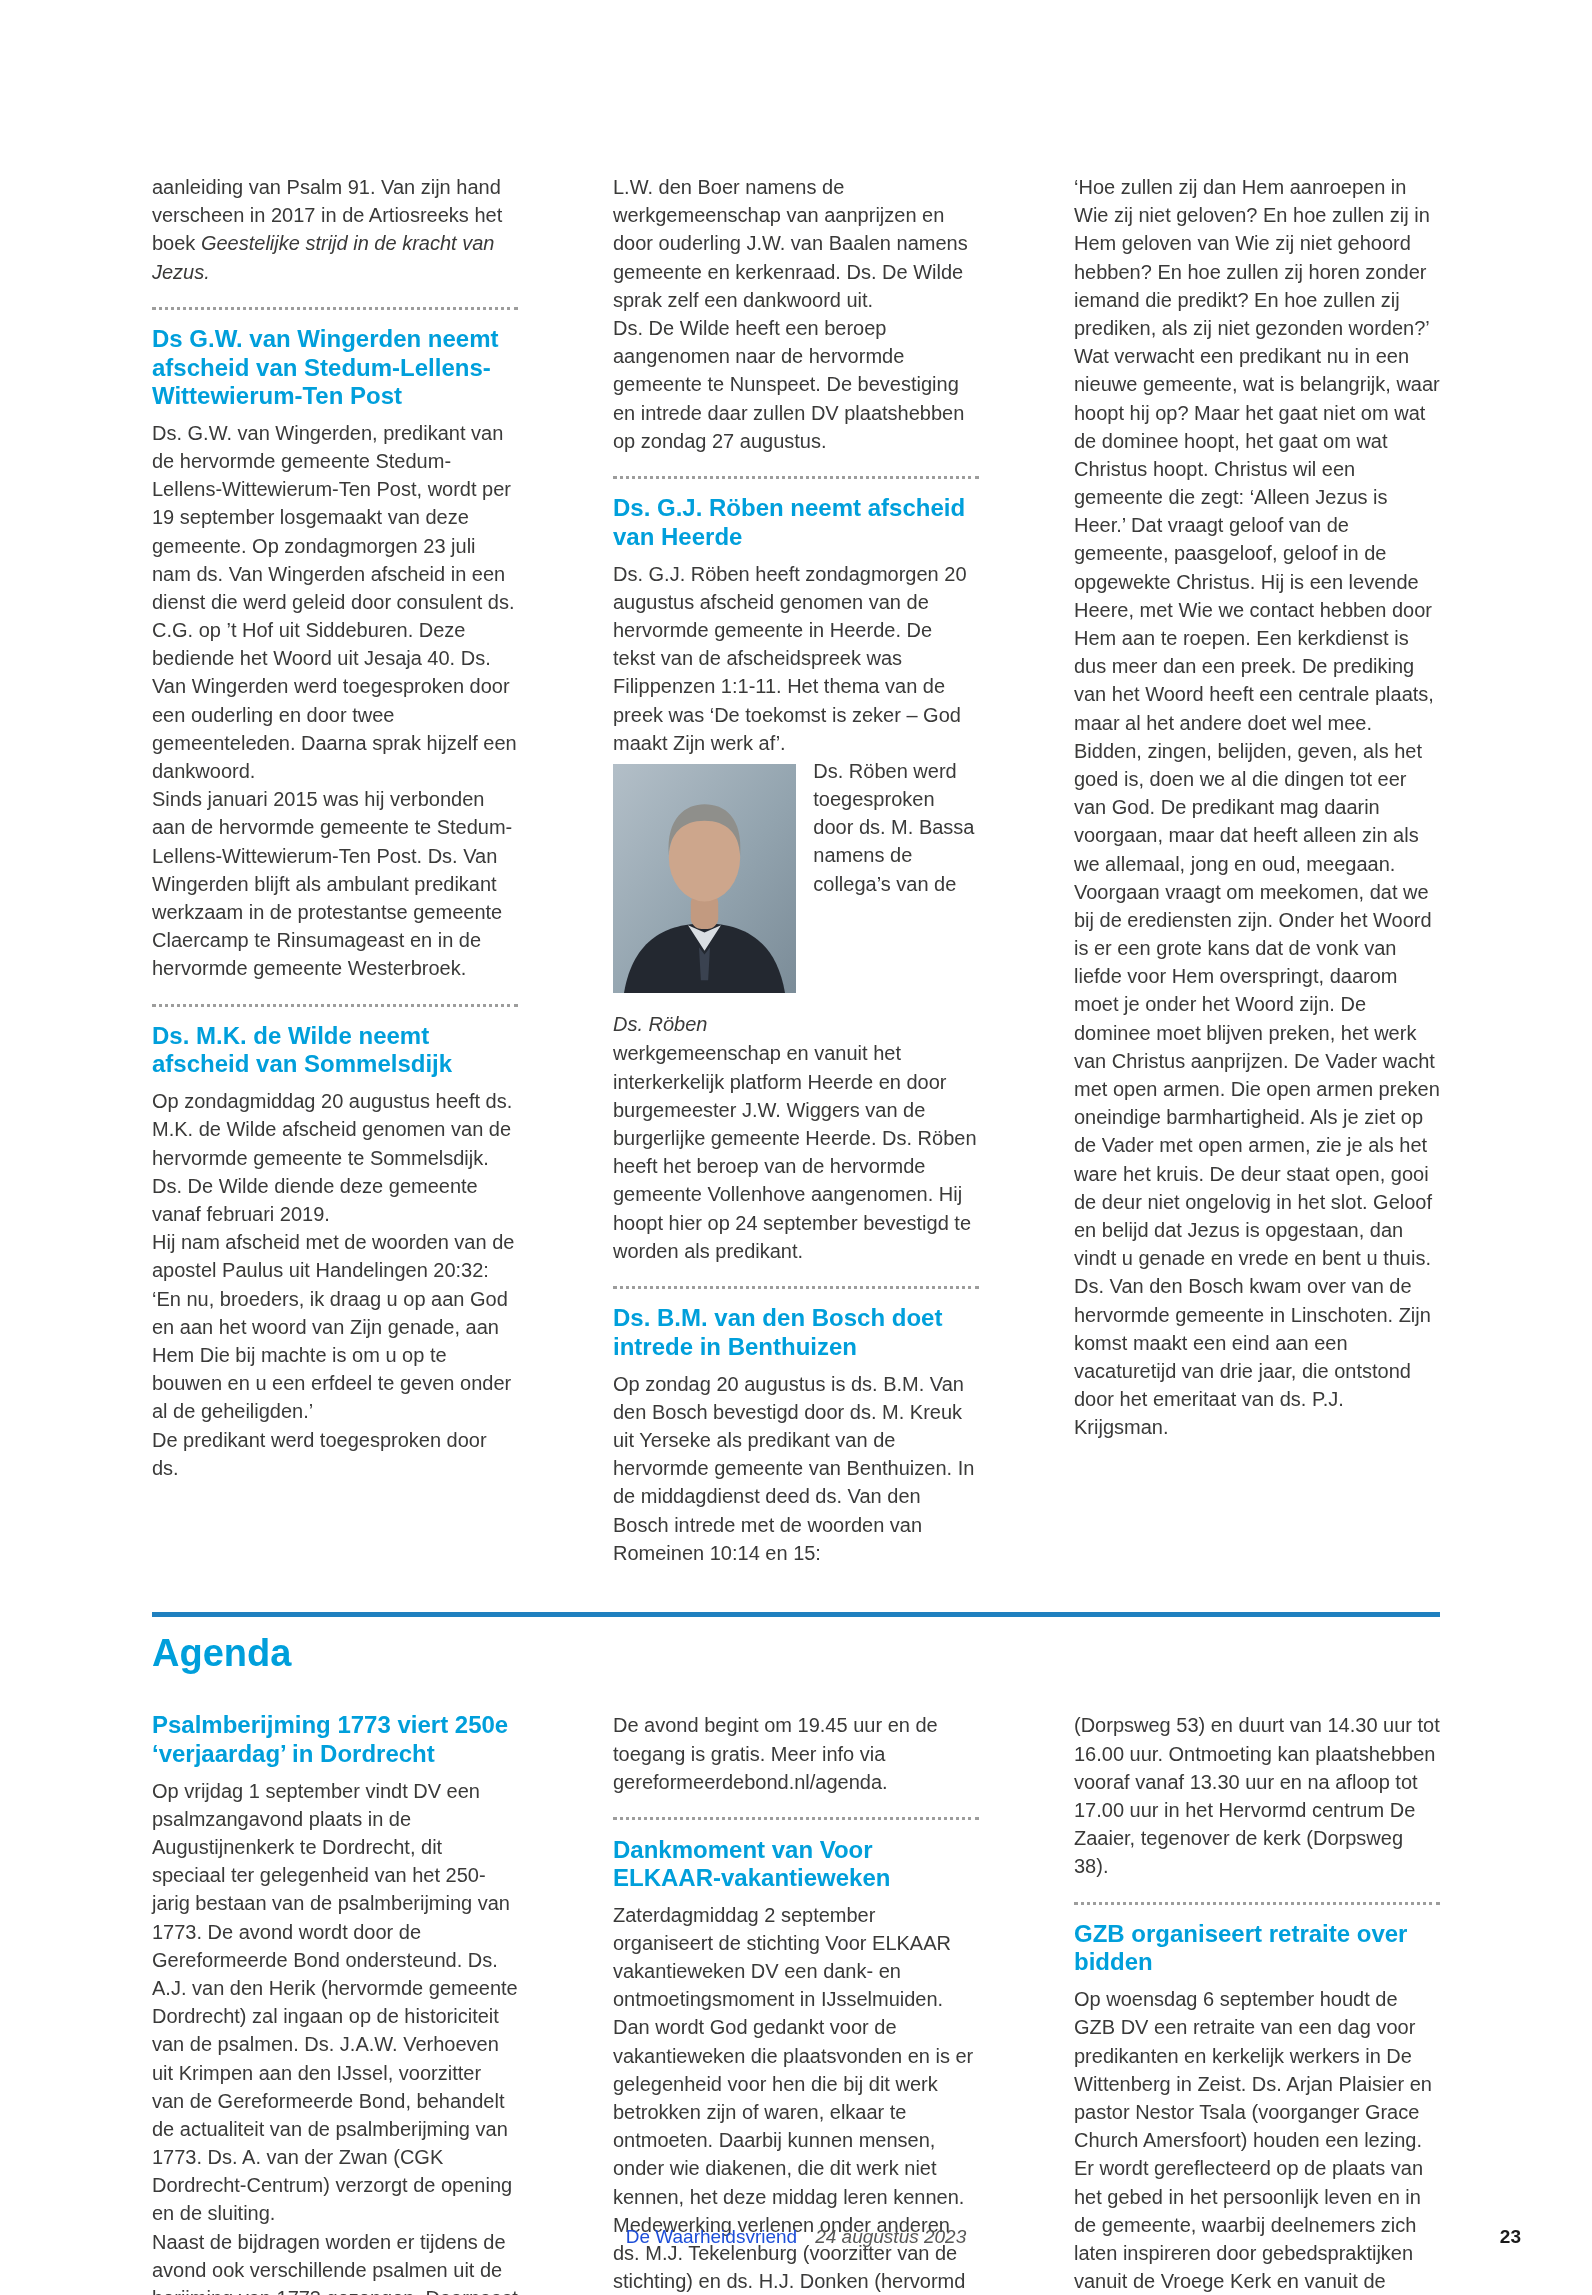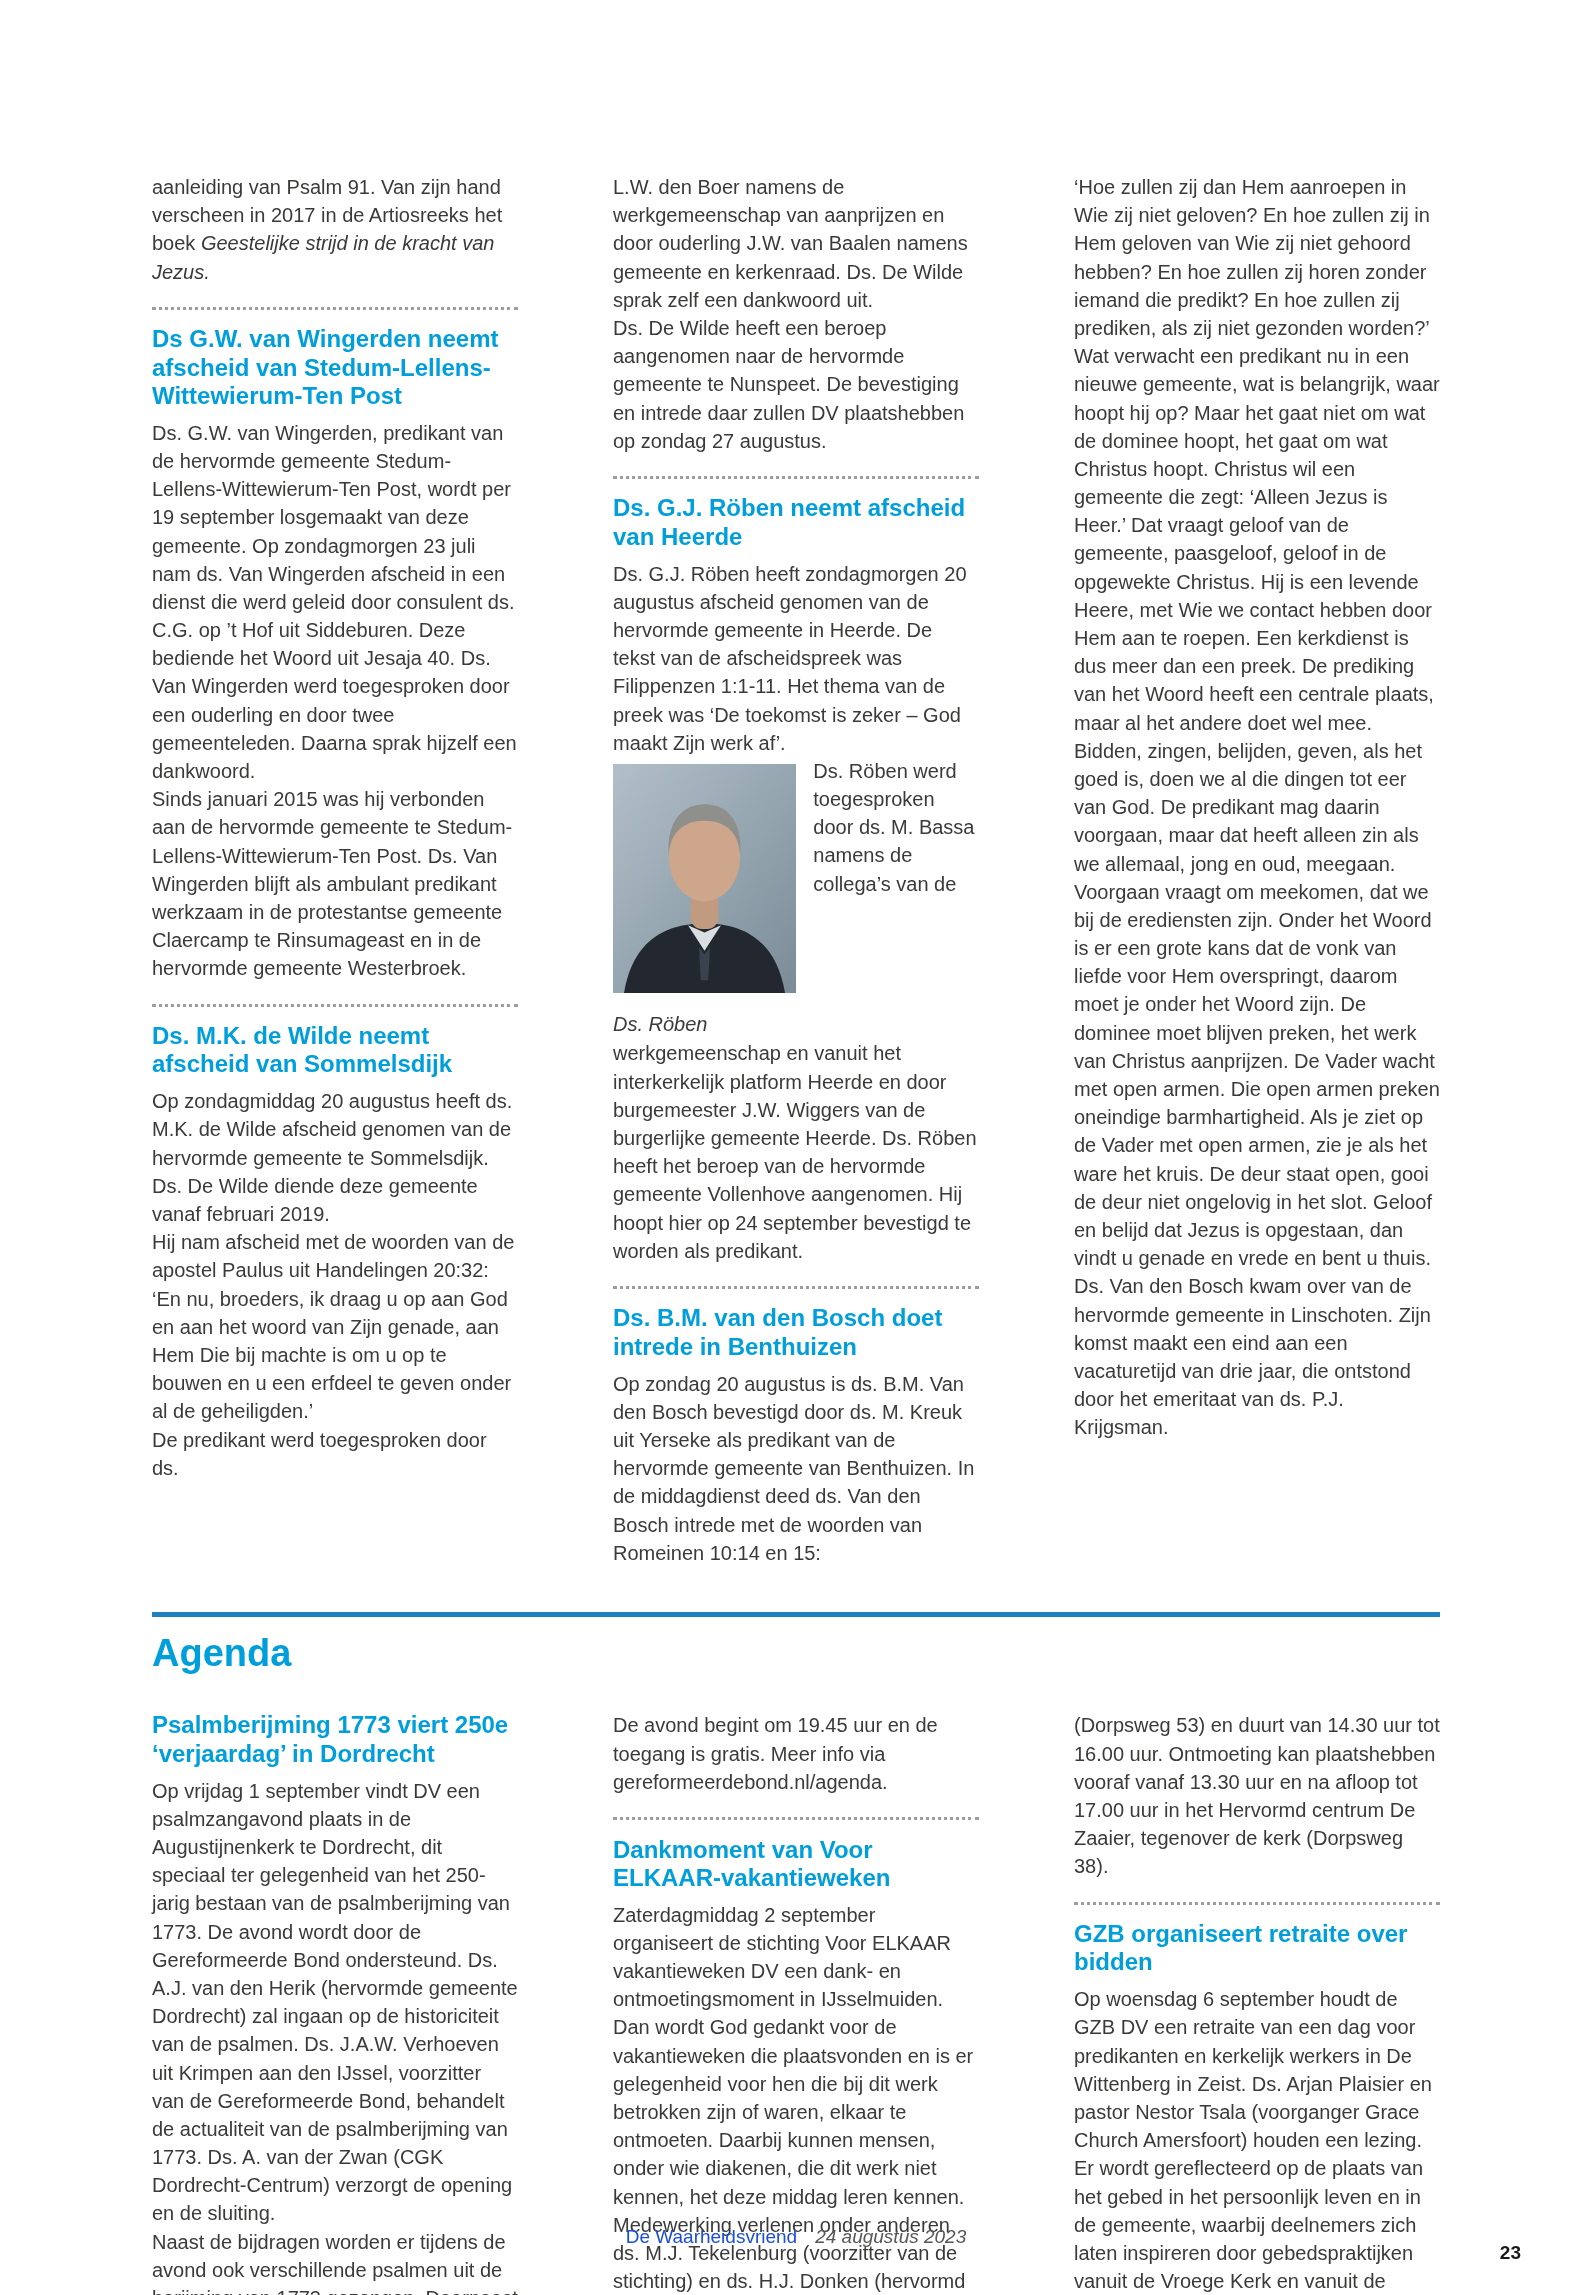--- a/index.html
+++ b/index.html
@@ -61,21 +61,21 @@
   .footer {
     position:absolute;
     left:0; right:0; bottom:47px;
     text-align:center;
     font-size:19px;
     color:#1a1a1a;
   }
   .footer .mag { font-weight:400; color:#1d4ed8; }
   .footer .date { font-style:italic; font-weight:400; color:#575756; margin-left:18px; }
   .footer .pageno {
-    position:absolute; right:71px; top:16px;
+    position:absolute; right:71px; top:0;
     font-weight:700; color:#1a1a1a;
   }
 </style>
 </head>
 <body>
 
 <div class="page">
 
   <section class="cols">
 

